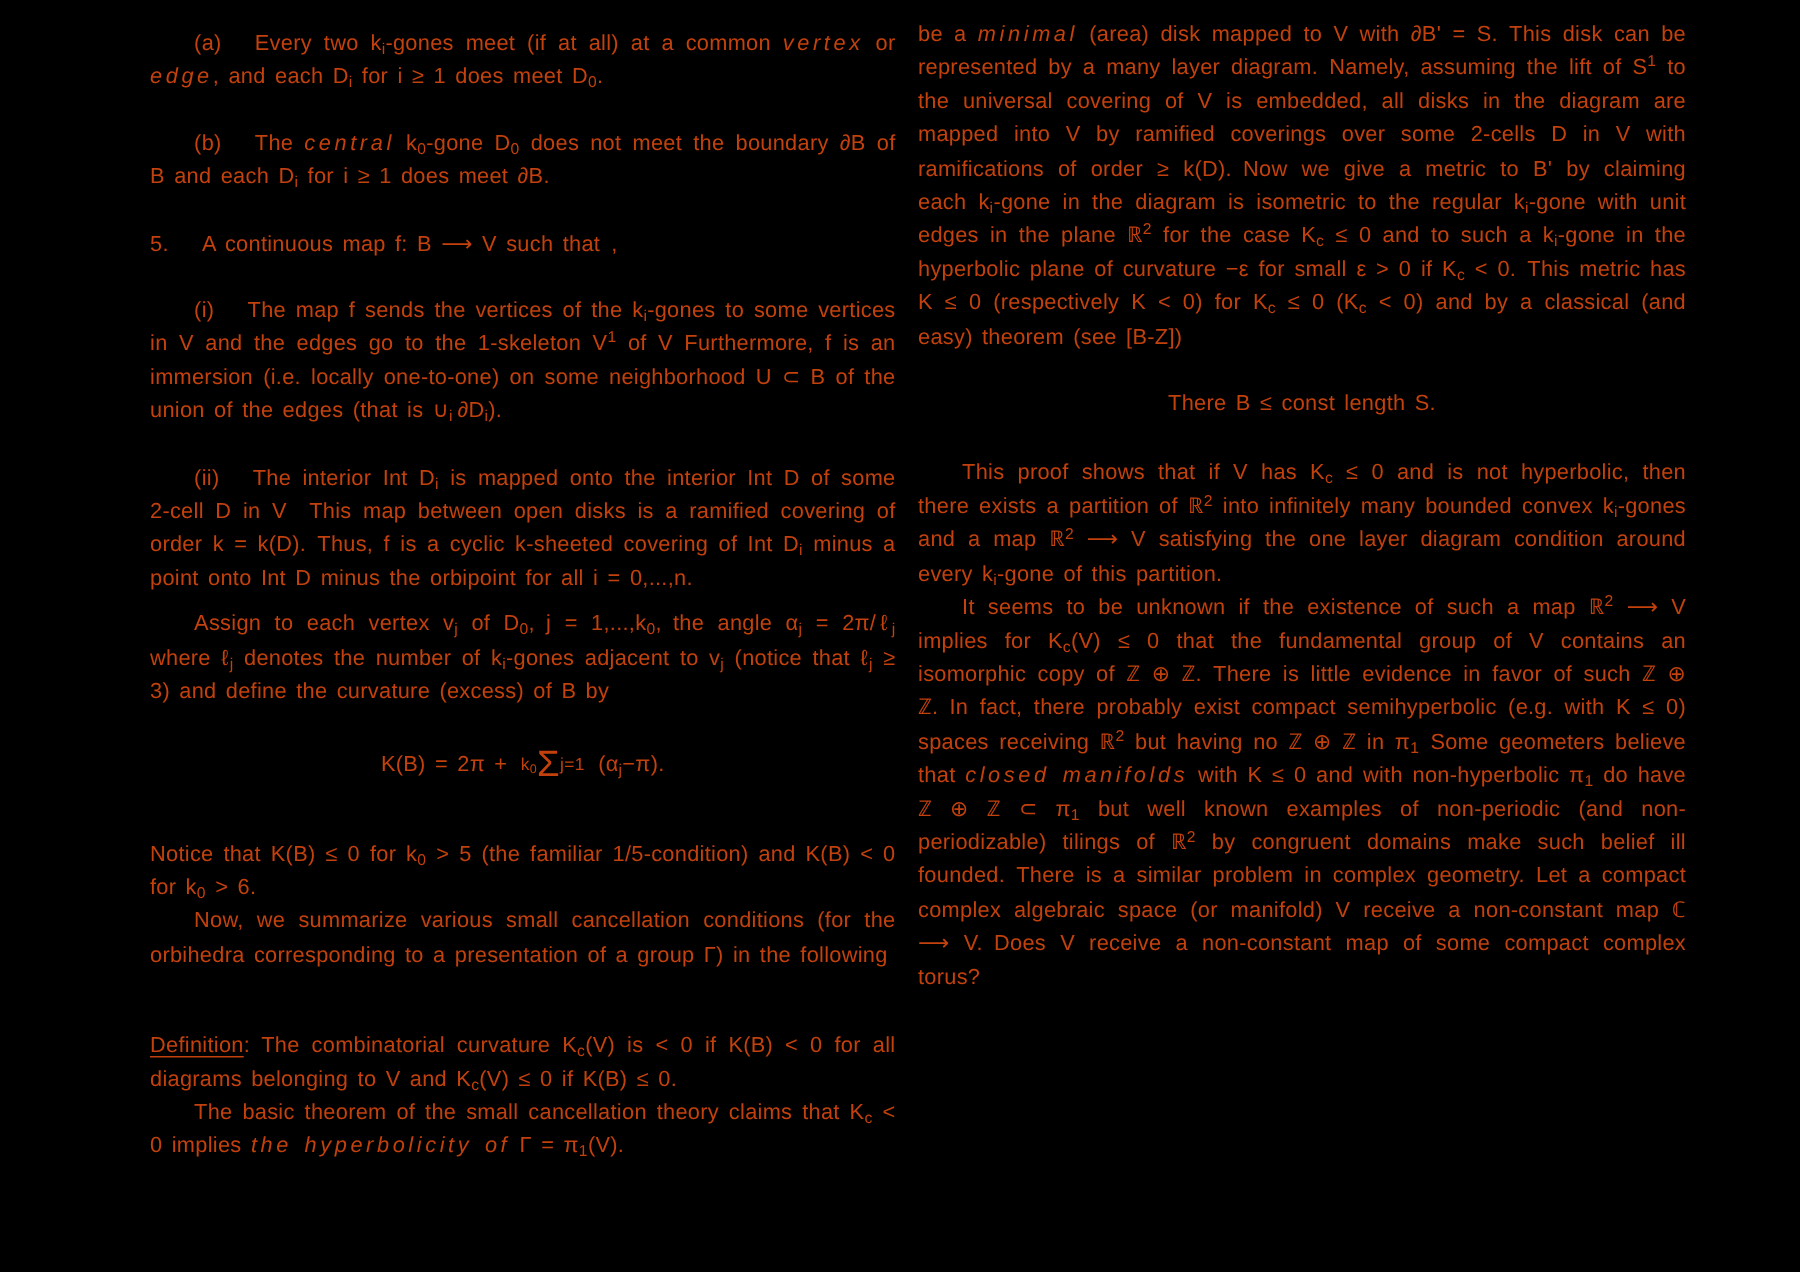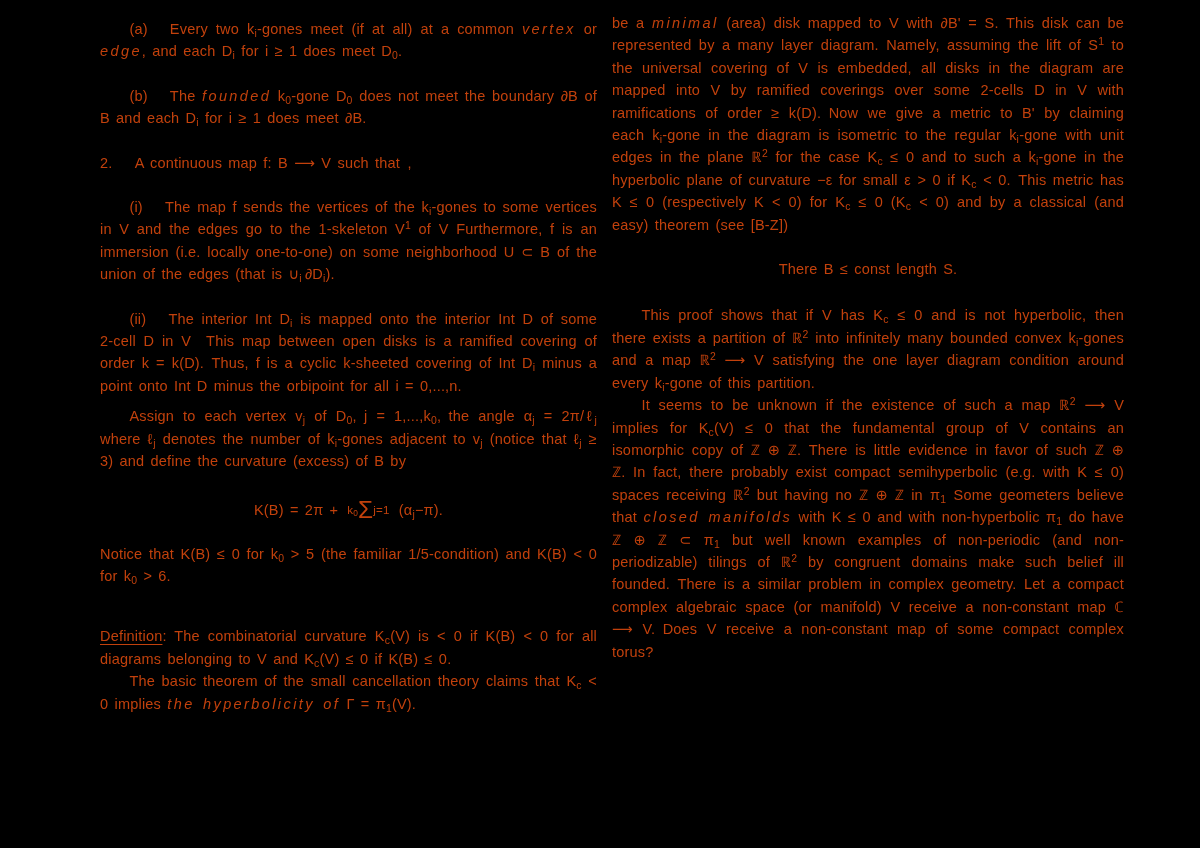--- a/index.html
+++ b/index.html
@@ -38,42 +38,43 @@
   .sumstack{
     display:inline-flex;
     flex-direction:row;
     align-items:center;
     line-height:1;
     font-size:0.8em;
   }
   .sumstack .sigma{font-size:2.1em;line-height:0.85;}
   .sumstack .sumtop,.sumstack .sumbot{line-height:1.1;}
   .cform{text-align:center;}
-  .notice{margin-top:4px;}
+  .notice{margin-top:20px;}
 </style>
 </head>
 <body>
 
 <div id="left-page" class="page">
   <p>  (a)  Every two k<sub>i</sub>-gones meet (if at all) at a common <span class="em">vertex</span> or <span class="em">edge</span>, and each D<sub>i</sub> for i ≥ 1 does meet D<sub>0</sub>.</p>
-  <p class="g22">  (b)  The <span class="em">founded</span> k<sub>0</sub>-gone D<sub>0</sub> does not meet the boundary ∂B of B and each D<sub>i</sub> for i ≥ 1 does meet ∂B.</p>
-  <p class="g22">2.  A continuous map f: B ⟶ V such that ,</p>
+  <p class="g22">  (b)  The <span class="em">central</span> k<sub>0</sub>-gone D<sub>0</sub> does not meet the boundary ∂B of B and each D<sub>i</sub> for i ≥ 1 does meet ∂B.</p>
+  <p class="g22">5.  A continuous map f: B ⟶ V such that ,</p>
   <p class="g22">  (i)  The map f sends the vertices of the k<sub>i</sub>-gones to some vertices in V and the edges go to the 1-skeleton V<sup>1</sup> of V Furthermore, f is an immersion (i.e. locally one-to-one) on some neighborhood U ⊂ B of the union of the edges (that is ∪<sub>i</sub> ∂D<sub>i</sub>).</p>
   <p class="g22">  (ii)  The interior Int D<sub>i</sub> is mapped onto the interior Int D of some 2-cell D in V  This map between open disks is a ramified covering of order k = k(D). Thus, f is a cyclic k-sheeted covering of Int D<sub>i</sub> minus a point onto Int D minus the orbipoint for all i = 0,...,n.</p>
   <p class="g18">  Assign to each vertex v<sub>j</sub> of D<sub>0</sub>, j = 1,...,k<sub>0</sub>, the angle α<sub>j</sub> = 2π/ℓ<sub>j</sub> where ℓ<sub>j</sub> denotes the number of k<sub>i</sub>-gones adjacent to v<sub>j</sub> (notice that ℓ<sub>j</sub> ≥ 3) and define the curvature (excess) of B by</p>
   <div class="formula">
     <span>K(B) = 2π +</span>
     <span class="sumstack">
       <span class="sumtop">k<sub>0</sub></span>
       <span class="sigma">Σ</span>
       <span class="sumbot">j=1</span>
     </span>
     <span>(α<sub>j</sub>−π).</span>
   </div>
   <p class="notice">Notice that K(B) ≤ 0 for k<sub>0</sub> &gt; 5 (the familiar 1/5-condition) and K(B) &lt; 0 for k<sub>0</sub> &gt; 6.</p>
+  <p>  Now, we summarize various small cancellation conditions (for the orbihedra corresponding to a presentation of a group Γ) in the following</p>
   <p class="g38"><span class="ul">Definition</span>: The combinatorial curvature K<sub>c</sub>(V) is &lt; 0 if K(B) &lt; 0 for all diagrams belonging to V and K<sub>c</sub>(V) ≤ 0 if K(B) ≤ 0.</p>
   <p>  The basic theorem of the small cancellation theory claims that K<sub>c</sub> &lt; 0 implies <span class="em">the hyperbolicity of</span> Γ = π<sub>1</sub>(V).</p>
 
 </div>
 
 <div id="right-page" class="page">
   <p>be a <span class="em">minimal</span> (area) disk mapped to V with ∂B' = S. This disk can be represented by a many layer diagram. Namely, assuming the lift of S<sup>1</sup> to the universal covering of V is embedded, all disks in the diagram are mapped into V by ramified coverings over some 2-cells D in V with ramifications of order ≥ k(D). Now we give a metric to B' by claiming each k<sub>i</sub>-gone in the diagram is isometric to the regular k<sub>i</sub>-gone with unit edges in the plane ℝ<sup>2</sup> for the case K<sub>c</sub> ≤ 0 and to such a k<sub>i</sub>-gone in the hyperbolic plane of curvature −ε for small ε &gt; 0 if K<sub>c</sub> &lt; 0. This metric has K ≤ 0 (respectively K &lt; 0) for K<sub>c</sub> ≤ 0 (K<sub>c</sub> &lt; 0) and by a classical (and easy) theorem (see [B-Z])</p>
   <p class="cform g22">There B ≤ const length S.</p>
   <p class="g24">  This proof shows that if V has K<sub>c</sub> ≤ 0 and is not hyperbolic, then there exists a partition of ℝ<sup>2</sup> into infinitely many bounded convex k<sub>i</sub>-gones and a map ℝ<sup>2</sup> ⟶ V satisfying the one layer diagram condition around every k<sub>i</sub>-gone of this partition.</p>
   <p>  It seems to be unknown if the existence of such a map ℝ<sup>2</sup> ⟶ V implies for K<sub>c</sub>(V) ≤ 0 that the fundamental group of V contains an isomorphic copy of ℤ ⊕ ℤ. There is little evidence in favor of such ℤ ⊕ ℤ. In fact, there probably exist compact semihyperbolic (e.g. with K ≤ 0) spaces receiving ℝ<sup>2</sup> but having no ℤ ⊕ ℤ in π<sub>1</sub> Some geometers believe that <span class="em">closed manifolds</span> with K ≤ 0 and with non-hyperbolic π<sub>1</sub> do have ℤ ⊕ ℤ ⊂ π<sub>1</sub> but well known examples of non-periodic (and non-periodizable) tilings of ℝ<sup>2</sup> by congruent domains make such belief ill founded. There is a similar problem in complex geometry. Let a compact complex algebraic space (or manifold) V receive a non-constant map ℂ ⟶ V. Does V receive a non-constant map of some compact complex torus?</p>

